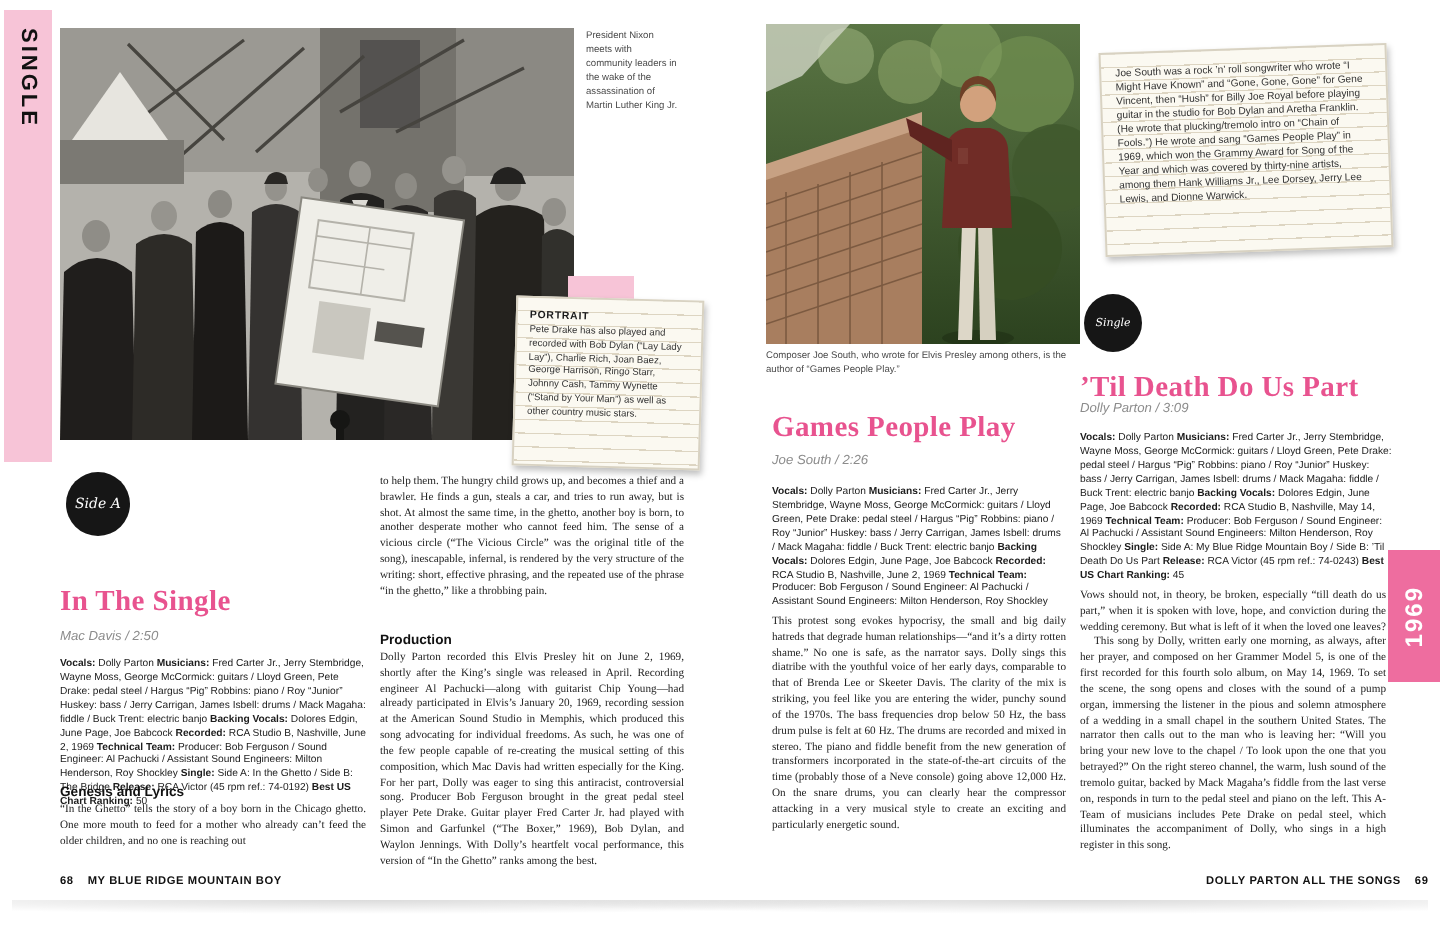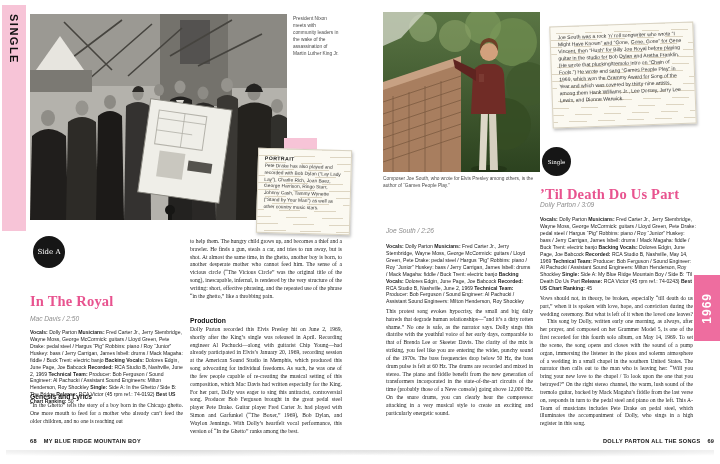--- a/index.html
+++ b/index.html
@@ -23,21 +23,21 @@
   .pink-sticky{left:284px;top:138px;width:33px;height:20px;background:var(--tab-pink,#f7c4d7);}
   .note{background:#fbf9f1;box-shadow:1px 2px 3px rgba(0,0,0,0.25);border:0.5px solid #d8d2c2;
         background-image:repeating-linear-gradient(to bottom,transparent 0px,transparent 6.2px,#ddd5c2 6.2px,#ddd5c2 6.8px);}
   .portrait-note{left:257px;top:149px;width:94px;height:85px;transform:rotate(1.6deg);padding:6px 6px 0 6px;box-sizing:border-box;}
   .portrait-note .nt{font-weight:bold;font-size:5.2px;letter-spacing:0.4px;margin-bottom:2px;}
   .portrait-note .nb{font-size:4.8px;line-height:1.42;color:#333;}
   .margin-note{left:551px;top:24px;width:144px;height:102px;transform:rotate(-2deg);padding:7px 7px 0 7px;box-sizing:border-box;}
   .margin-note .nb{font-size:5.1px;line-height:1.38;color:#333;}
   
   .badge{border-radius:50%;background:#161616;display:flex;align-items:center;justify-content:center;}
-  .badge span{color:#fff;font-family:"DejaVu Serif",serif;font-size:7px;}
+  .badge span{color:#fff;font-family:"DejaVu Serif",serif;font-style:italic;font-size:7px;}
   .badge-a{left:33px;top:236px;width:32px;height:32px;}
   .badge-single{left:542px;top:147px;width:29px;height:29px;}
   .badge-single span{font-size:5.5px;}
   
   .song-title{font-family:"Liberation Serif",serif;font-weight:bold;font-size:14.5px;
               color:var(--accent-pink,#e8538f);letter-spacing:0.2px;}
   .song-sub{font-style:italic;font-size:6.6px;color:#8c8c8c;}
   .sec-h{font-weight:bold;font-size:6.8px;color:#111;}
   
   .credits{font-size:5.1px;line-height:1.36;color:#1c1c1c;text-align:left;}
@@ -116,21 +116,21 @@
 
   <div class="abs note portrait-note">
     <div class="nt">PORTRAIT</div>
     <div class="nb">Pete Drake has also played and recorded with Bob Dylan (“Lay Lady Lay”), Charlie Rich, Joan Baez, George Harrison, Ringo Starr, Johnny Cash, Tammy Wynette (“Stand by Your Man”) as well as other country music stars.</div>
   </div>
 
   <div class="abs badge badge-a">
     <span>Side A</span>
   </div>
 
-  <div class="abs song-title" style="left:30px;top:293px;">In The Royal</div>
+  <div class="abs song-title" style="left:30px;top:293px;">In The Single</div>
   <div class="abs song-sub" style="left:30px;top:315px;">Mac Davis / 2:50</div>
 
   <div class="abs credits" style="left:30px;top:329px;width:153px;"><b>Vocals: </b>Dolly Parton <b>Musicians: </b>Fred Carter Jr., Jerry Stembridge, Wayne Moss, George McCormick: guitars / Lloyd Green, Pete Drake: pedal steel / Hargus “Pig” Robbins: piano / Roy “Junior” Huskey: bass / Jerry Carrigan, James Isbell: drums / Mack Magaha: fiddle / Buck Trent: electric banjo <b>Backing Vocals: </b>Dolores Edgin, June Page, Joe Babcock <b>Recorded: </b>RCA Studio B, Nashville, June 2, 1969 <b>Technical Team: </b>Producer: Bob Ferguson / Sound Engineer: Al Pachucki / Assistant Sound Engineers: Milton Henderson, Roy Shockley <b>Single: </b>Side A: In the Ghetto / Side B: The Bridge <b>Release: </b>RCA Victor (45 rpm ref.: 74-0192) <b>Best US Chart Ranking: </b>50 </div>
 
   <div class="abs sec-h" style="left:30px;top:393px;">Genesis and Lyrics</div>
   <div class="abs body-serif" style="left:30px;top:402px;width:153px;">“In the Ghetto” tells the story of a boy born in the Chicago ghetto. One more mouth to feed for a mother who already can’t feed the older children, and no one is reaching out</div>
 
   <div class="abs body-serif" style="left:190px;top:238px;width:152px;">to help them. The hungry child grows up, and becomes a thief and a brawler. He finds a gun, steals a car, and tries to run away, but is shot. At almost the same time, in the ghetto, another boy is born, to another desperate mother who cannot feed him. The sense of a vicious circle (“The Vicious Circle” was the original title of the song), inescapable, infernal, is rendered by the very structure of the writing: short, effective phrasing, and the repeated use of the phrase “in the ghetto,” like a throbbing pain.</div>
   <div class="abs sec-h" style="left:190px;top:317px;">Production</div>
   <div class="abs body-serif" style="left:190px;top:326px;width:152px;">Dolly Parton recorded this Elvis Presley hit on June 2, 1969, shortly after the King’s single was released in April. Recording engineer Al Pachucki—along with guitarist Chip Young—had already participated in Elvis’s January 20, 1969, recording session at the American Sound Studio in Memphis, which produced this song advocating for individual freedoms. As such, he was one of the few people capable of re-creating the musical setting of this composition, which Mac Davis had written especially for the King. For her part, Dolly was eager to sing this antiracist, controversial song. Producer Bob Ferguson brought in the great pedal steel player Pete Drake. Guitar player Fred Carter Jr. had played with Simon and Garfunkel (“The Boxer,” 1969), Bob Dylan, and Waylon Jennings. With Dolly’s heartfelt vocal performance, this version of “In the Ghetto” ranks among the best.</div>
@@ -182,20 +182,21 @@
       <rect x="96" y="62" width="5" height="8" fill="#804038" opacity="0.7"></rect>
     </svg>
   </div>
 
   <div class="abs caption" style="left:383px;top:176px;width:152px;">Composer Joe South, who wrote for Elvis Presley among others, is the author of “Games People Play.”</div>
 
   <div class="abs note margin-note">
     <div class="nb">Joe South was a rock ’n’ roll songwriter who wrote “I Might Have Known” and “Gone, Gone, Gone” for Gene Vincent, then “Hush” for Billy Joe Royal before playing guitar in the studio for Bob Dylan and Aretha Franklin. (He wrote that plucking/tremolo intro on “Chain of Fools.”) He wrote and sang “Games People Play” in 1969, which won the Grammy Award for Song of the Year and which was covered by thirty-nine artists, among them Hank Williams Jr., Lee Dorsey, Jerry Lee Lewis, and Dionne Warwick.</div>
   </div>
 
+  <div class="abs song-title" style="left:386px;top:206px;">Games People Play</div>
   <div class="abs song-sub" style="left:386px;top:227px;">Joe South / 2:26</div>
   <div class="abs credits" style="left:386px;top:243px;width:146px;"><b>Vocals: </b>Dolly Parton <b>Musicians: </b>Fred Carter Jr., Jerry Stembridge, Wayne Moss, George McCormick: guitars / Lloyd Green, Pete Drake: pedal steel / Hargus “Pig” Robbins: piano / Roy “Junior” Huskey: bass / Jerry Carrigan, James Isbell: drums / Mack Magaha: fiddle / Buck Trent: electric banjo <b>Backing Vocals: </b>Dolores Edgin, June Page, Joe Babcock <b>Recorded: </b>RCA Studio B, Nashville, June 2, 1969 <b>Technical Team: </b>Producer: Bob Ferguson / Sound Engineer: Al Pachucki / Assistant Sound Engineers: Milton Henderson, Roy Shockley </div>
   <div class="abs body-serif" style="left:386px;top:308px;width:147px;">This protest song evokes hypocrisy, the small and big daily hatreds that degrade human relationships—“and it’s a dirty rotten shame.” No one is safe, as the narrator says. Dolly sings this diatribe with the youthful voice of her early days, comparable to that of Brenda Lee or Skeeter Davis. The clarity of the mix is striking, you feel like you are entering the wider, punchy sound of the 1970s. The bass frequencies drop below 50 Hz, the bass drum pulse is felt at 60 Hz. The drums are recorded and mixed in stereo. The piano and fiddle benefit from the new generation of transformers incorporated in the state-of-the-art circuits of the time (probably those of a Neve console) going above 12,000 Hz. On the snare drums, you can clearly hear the compressor attacking in a very musical style to create an exciting and particularly energetic sound.</div>
 
   <div class="abs badge badge-single">
     <span>Single</span>
   </div>
 
   <div class="abs song-title" style="left:540px;top:186px;">’Til Death Do Us Part</div>
   <div class="abs song-sub" style="left:540px;top:201px;">Dolly Parton / 3:09</div>

